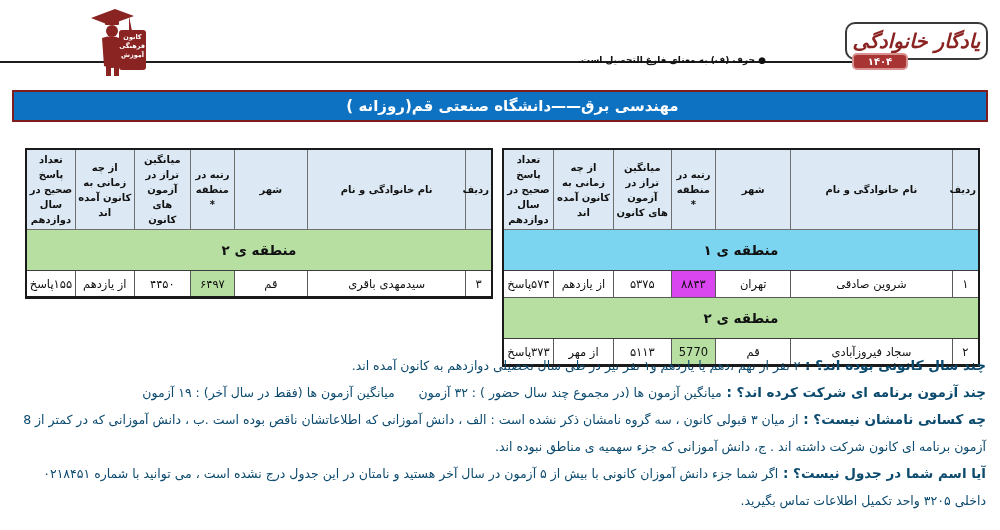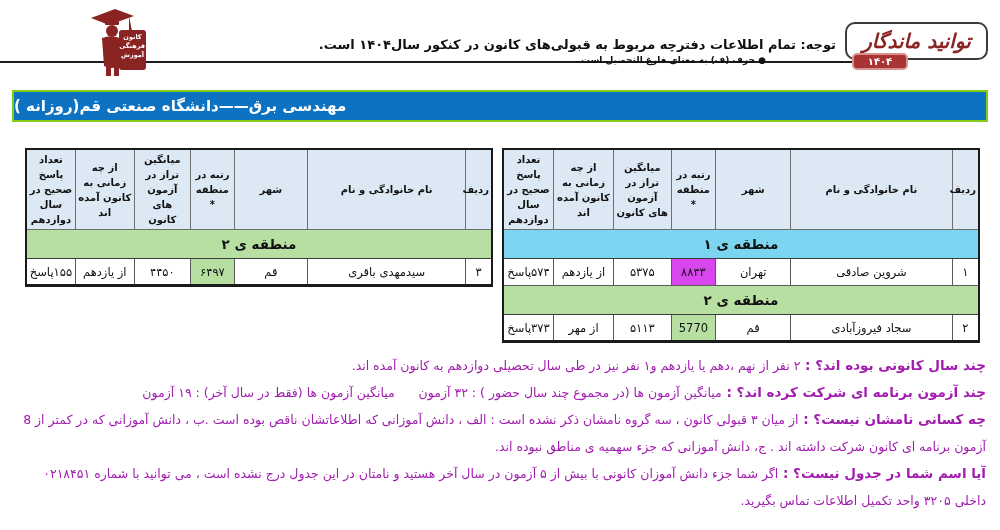--- a/index.html
+++ b/index.html
@@ -32,53 +32,53 @@
   }
   .year-badge{
     position:absolute;left:852px;top:53px;width:56px;height:17px;box-sizing:border-box;
     border:2px solid #d89090;border-radius:5px;color:#fff;
     font-size:10px;font-weight:bold;display:flex;align-items:center;justify-content:center;
   }
 
   
   .title-bar{
     position:absolute;left:12px;top:90px;width:976px;height:32px;box-sizing:border-box;
-    border:2px solid #84cc16;display:flex;align-items:center;
+    border:2px solid #7f1d1d;display:flex;align-items:center;justify-content:center;padding-left:25px;
   }
   .title-bar span{color:#fff;font-weight:bold;font-size:15px;direction:rtl;white-space:nowrap;}
 
   
   table.results{
     position:absolute;border-collapse:collapse;table-layout:fixed;background:#fff;
     border:2px solid #1a1a1a;border-bottom-width:3px;
   }
   #t-right{left:502px;top:148px;width:478px;}
   #t-left{left:25px;top:148px;width:468px;}
   .results th{
     background:#dce9f4;border:1px solid #6f6f6f;
     font-size:10px;font-weight:bold;line-height:15px;text-align:center;
     padding:2px 2px;direction:rtl;
   }
   .results thead tr{height:57px;}
-  .results tr.band{height:29px;}
+  .results tr.band{height:41px;}
   .results tr.band td{
     border:1px solid #3c3c3c;text-align:center;
     font-size:13.5px;font-weight:bold;direction:rtl;
   }
   .results tr.datarow{height:27px;}
   .results tr.datarow td{
     border:1px solid #5a5a5a;text-align:center;
     font-size:11.5px;font-weight:normal;direction:rtl;padding:1px 2px;
   }
   .results td.name{text-align:right;padding-right:6px;}
 
   
   .footnotes{
     position:absolute;top:352px;right:14px;left:14px;
-    direction:rtl;text-align:right;font-size:12.5px;line-height:27px;color:#a21caf;
+    direction:rtl;text-align:right;font-size:12.5px;line-height:27px;color:#0c4a6e;
   }
   .footnotes p{margin:0;}
   .footnotes b{font-size:13.5px;font-weight:bold;}
 </style>
 </head>
 <body>
 
 <div class="page">
 
   <div class="header-rule"></div>
@@ -91,25 +91,24 @@
         <path d="M54,12 L57,27 L54,29 Z"></path>
         <circle cx="37" cy="27" r="6"></circle>
         <path d="M27,34 Q37,30 47,35 L45,62 Q37,66 29,62 Z"></path>
         <rect x="31" y="62" width="5" height="10"></rect>
         <rect x="39" y="62" width="5" height="10"></rect>
       </g>
     </svg>
     <div class="logo-textbox" style="background-color: rgb(138, 36, 34);">کانون فرهنگی آموزش</div>
   </div>
 
-  <div class="note-main">توجه: تمام اطلاعات دفترچه مربوط به قبولی‌های کانون در کنکور سال۱۴۰۴ است.</div>
   <div class="note-sub">● حرف (ف) به معنای فارغ التحصیل است.</div>
 
   <div class="brand-box">
-    <span class="brand-name" style="color: rgb(138, 36, 34);">توانید ماندگار</span>
+    <span class="brand-name" style="color: rgb(138, 36, 34);">یادگار خانوادگی</span>
   </div>
   <div class="year-badge" style="background-color: rgb(169, 52, 52);">۱۴۰۴</div>
 
   <div class="title-bar" style="background-color: rgb(13, 114, 194);">
     <span>مهندسی برق——دانشگاه صنعتی قم(روزانه )</span>
   </div>
 
   <table class="results" id="t-right" dir="rtl">
     <colgroup>
       <col style="width:5.6%">

